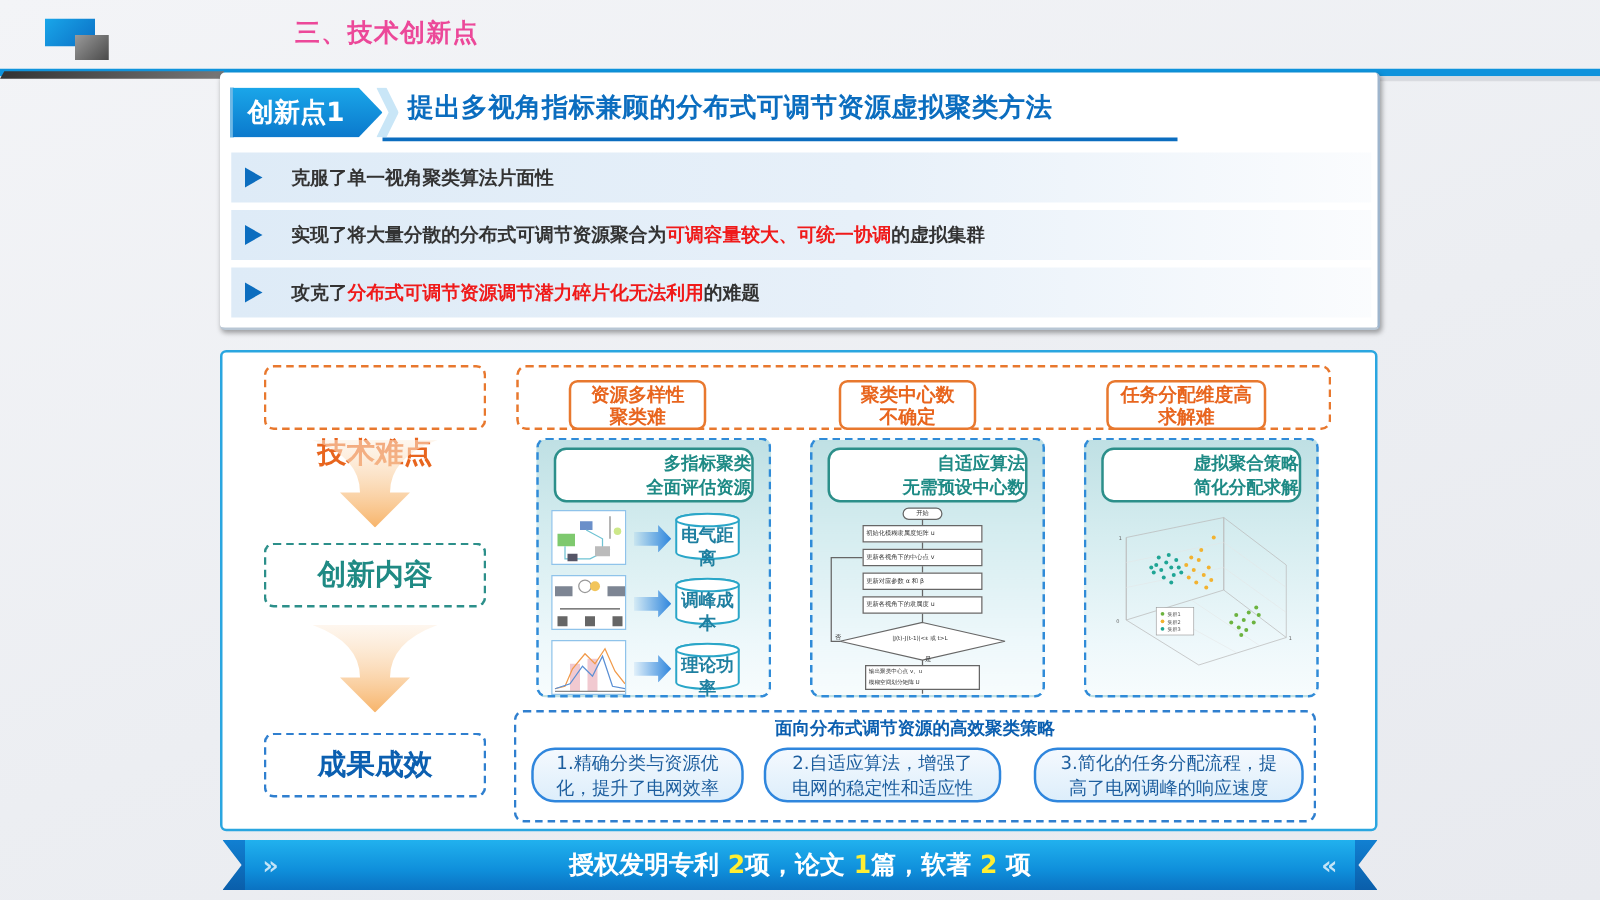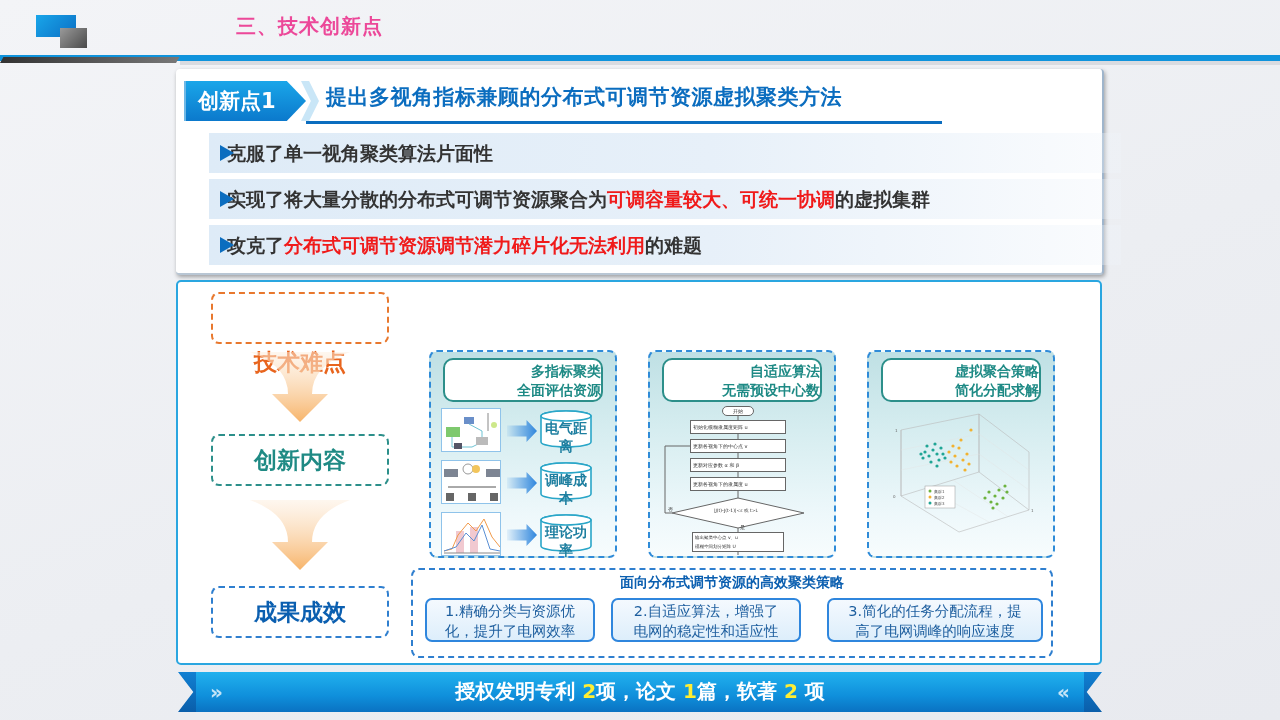--- a/index.html
+++ b/index.html
@@ -13,38 +13,38 @@
   
   .logo-blue { position: absolute; left: 36px; top: 15px; width: 40px; height: 22px; background: linear-gradient(135deg,#19a6ea,#0b6fc4); }
   .logo-gray { position: absolute; left: 60px; top: 28px; width: 27px; height: 20px; background: linear-gradient(135deg,#9a9a9a,#4a4a4a); }
   .page-title { position: absolute; left: 236px; top: 13px; font-size: 20px; font-weight: bold; color: #ec4899; letter-spacing: 1px; }
   .hdr-line-blue { position: absolute; left: 0; top: 55px; width: 1280px; height: 6px; background: #0f93dc; }
   .hdr-line-dark { position: absolute; left: 0; top: 57px; width: 176px; height: 6px; background: linear-gradient(90deg,#333,#777); transform: skewX(-30deg); transform-origin: bottom left; }
   .hdr-line-light { position: absolute; left: 180px; top: 61px; width: 1100px; height: 4px; background: #d9dbe0; }
 
   
   .card1 {
-    position: absolute; left: 176px; top: 69px; width: 928px; height: 206px;
+    position: absolute; left: 176px; top: 58px; width: 928px; height: 206px;
     background: #fff; border-radius: 4px;
     box-shadow: 1px 2px 4px rgba(0,0,0,0.35);
     border-right: 2px solid #9fb5cc; border-bottom: 2px solid #b8c6d4;
   }
   .tag { position: absolute; left: 10px; top: 12px; height: 40px; width: 120px;
     background: linear-gradient(180deg,#1aa6e9,#0b79cc);
     clip-path: polygon(0 0, 84% 0, 100% 50%, 84% 100%, 0 100%);
     color: #fff; font-size: 21px; font-weight: bold; line-height: 40px; padding-left: 12px; }
   .tag-bar { position: absolute; left: 8px; top: 12px; width: 3px; height: 40px; background: #6fb8e6; }
   .tag-chevron { position: absolute; left: 125px; top: 12px; width: 18px; height: 40px;
     background: #c9e6f7; clip-path: polygon(0 0, 45% 0, 100% 50%, 45% 100%, 0 100%, 55% 50%); }
   .card1-title { position: absolute; left: 150px; top: 14px; font-size: 21px; font-weight: bold; color: #0b6dbf; letter-spacing: 0.5px; }
   .card1-underline { position: absolute; left: 130px; top: 52px; width: 636px; height: 3px; background: #0b6dbf; }
   .bullet {
     position: absolute; left: 9px; width: 912px; height: 40px;
     background: linear-gradient(90deg,#deebf7 0%,#e7f0f9 55%,rgba(240,245,251,0.3) 100%);
-    font-size: 19px; font-weight: bold; color: #333; line-height: 40px; padding-left: 18px; margin-left: 24px;
+    font-size: 15px; font-weight: bold; color: #333; line-height: 40px; padding-left: 48px;
   }
   .bullet .tri { position: absolute; left: 11px; top: 12px; width: 0; height: 0;
     border-top: 8px solid transparent; border-bottom: 8px solid transparent; border-left: 14px solid #0b6dbf; }
   .red { color: #f01a1a; }
 
   
   .card2 {
     position: absolute; left: 176px; top: 280px; width: 926px; height: 385px;
     background: #fff; border: 2px solid #2aa6e0; border-radius: 5px;
   }
@@ -70,21 +70,21 @@
   }
   .thumb { position: absolute; left: 10px; width: 60px; height: 44px; background: #fff; border: 1px solid #8fc3ea; overflow: hidden; }
   .blue-arrow { position: absolute; left: 76px; width: 30px; height: 22px;
     background: linear-gradient(90deg,rgba(80,160,230,0.1),#2f86dd);
     clip-path: polygon(0 25%, 65% 25%, 65% 0, 100% 50%, 65% 100%, 65% 75%, 0 75%); }
   .cyl { position: absolute; left: 108px; width: 54px; height: 38px; }
   .cyl-label { position: absolute; left: 0; top: 10px; width: 54px; text-align: center; font-size: 14px; font-weight: bold; color: #1e7fa0; }
   .flow-box { position: absolute; left: 40px; width: 96px; height: 14px; background: #fff; border: 1px solid #666; font-size: 5px; line-height: 12px; padding-left: 2px; color: #333; overflow: hidden; white-space: nowrap; }
   .results-title { position: absolute; left: 0; width: 100%; top: 4px; text-align: center; font-size: 14px; font-weight: bold; color: #0b5fb0; }
   .result-box {
-    position: absolute; top: 28px; height: 44px; border: 2px solid #2f86dd; border-radius: 7px;
+    position: absolute; top: 28px; height: 44px; border: 2px solid #2f86dd; border-radius: 19px;
     background: linear-gradient(180deg,#f4f9fe,#ddeefb);
     color: #1d5e9e; font-size: 14.5px; line-height: 20px; text-align: center; padding-top: 1px;
   }
 
   
   .banner { position: absolute; left: 178px; top: 672px; width: 924px; height: 42px; }
   .banner-body { position: absolute; left: 18px; top: 0; width: 888px; height: 40px;
     background: linear-gradient(180deg,#21b1ee 0%,#0f8fdb 60%,#0a72c2 100%); }
   .banner-left { position: absolute; left: 0; top: 0; width: 34px; height: 40px;
     background: linear-gradient(180deg,#1180d2,#0a5eaa); clip-path: polygon(0 0, 100% 0, 100% 100%, 0 100%, 45% 50%); }
@@ -143,20 +143,34 @@
   <div class="dash-box teal-dash" style="left:33px;top:152px;width:178px;height:52px;">
     <div class="row-label" style="color:#1f8a84;">创新内容</div>
   </div>
   <svg class="arrow-down" style="left:72px;top:218px;" viewBox="0 0 100 70">
     <path d="M0 0 L100 0 Q62 14 62 42 L78 42 L50 70 L22 42 L38 42 Q38 14 0 0 Z" fill="url(#ag1)"></path>
   </svg>
   <div class="dash-box blue-dash" style="left:33px;top:304px;width:178px;height:52px;">
     <div class="row-label" style="color:#0b5fb0;">成果成效</div>
   </div>
 
+  <div class="dash-box orange-dash" style="left:235px;top:10px;width:652px;height:52px;">
+    <div class="diff-box" style="left:40px;width:110px;">
+      <div>资源多样性</div>
+      <div>聚类难</div>
+    </div>
+    <div class="diff-box" style="left:256px;width:110px;">
+      <div>聚类中心数</div>
+      <div>不确定</div>
+    </div>
+    <div class="diff-box" style="left:470px;width:128px;">
+      <div>任务分配维度高</div>
+      <div>求解难</div>
+    </div>
+  </div>
 
   <div class="panel" style="left:251px;">
     <div class="panel-title">
       <div>多指标聚类</div>
       <div>全面评估资源</div>
     </div>
 
     <div class="thumb" style="top:56px;">
       <svg width="60" height="44" viewBox="0 0 60 44">
         <rect x="4" y="18" width="14" height="10" fill="#7ec96e"></rect>

